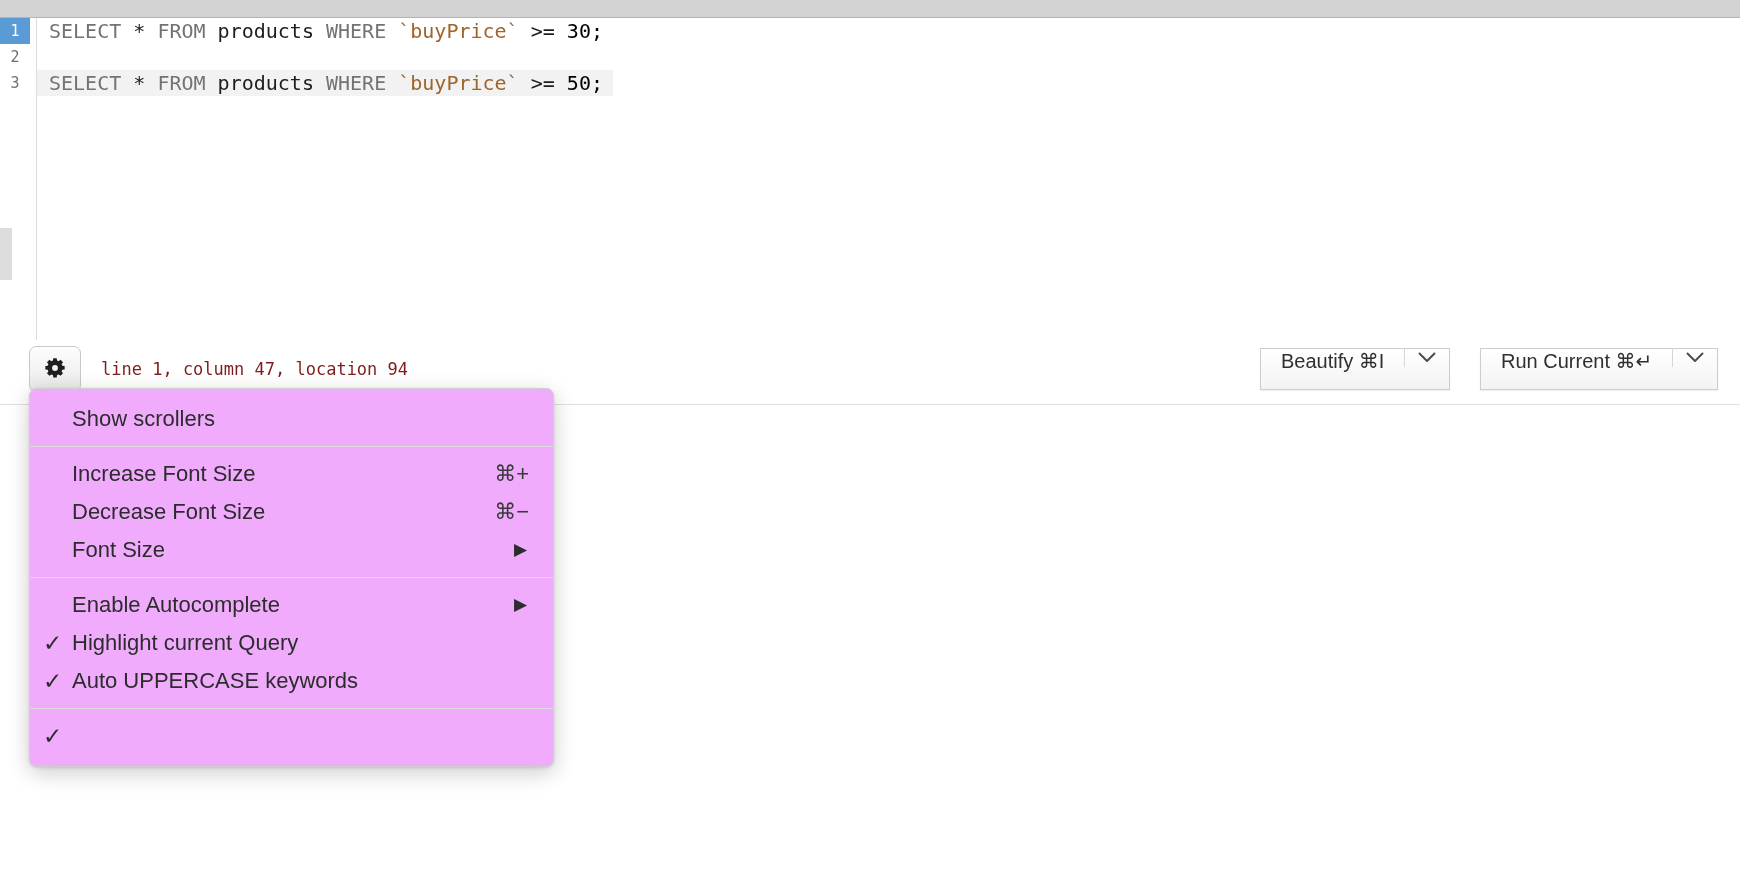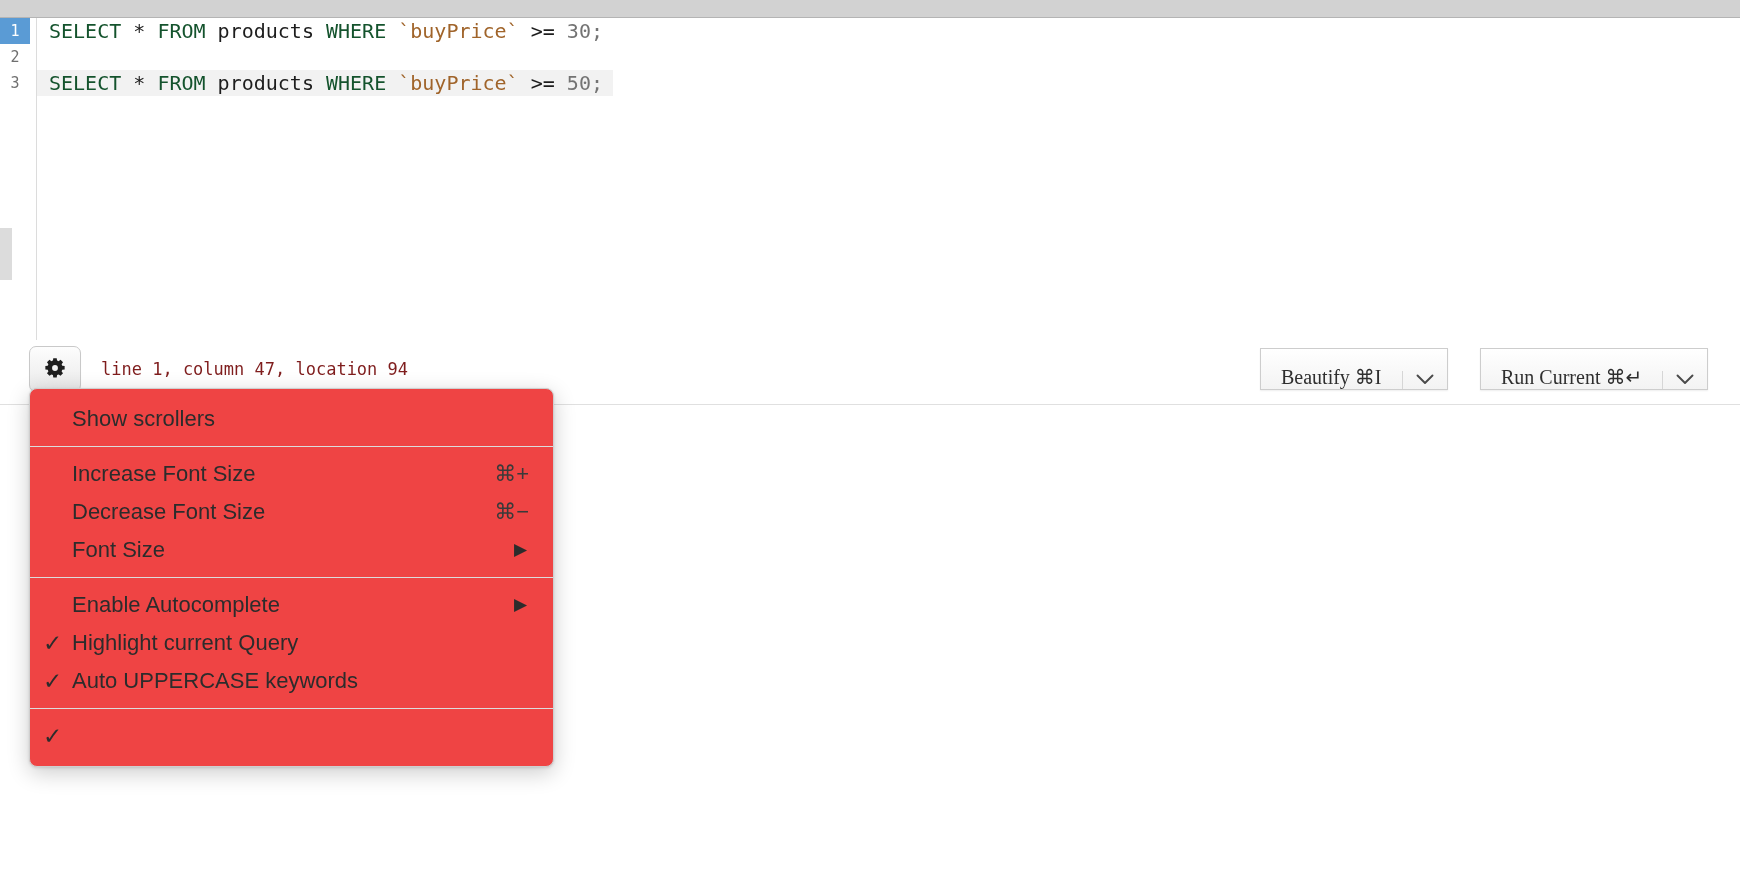--- a/index.html
+++ b/index.html
@@ -70,24 +70,24 @@
     line-height: 26px;
     white-space: pre;
     font-family: "DejaVu Sans Mono", monospace;
     font-size: 20px;
     color: #1d1d1d;
     padding-left: 12px;
   }
   .code-line.hl {
     background: #f2f2f2;
   }
-  .kw { color: #14532d; }
+  .kw { color: #737373; }
   .ident { color: #a0642a; }
   .op { color: #1d1d1d; }
-  .num { color: #737373; }
+  .num { color: #000000; }
 
   
   .split-handle {
     position: absolute;
     left: 0;
     top: 228px;
     width: 12px;
     height: 52px;
     background: #dcdcdc;
   }
@@ -129,27 +129,26 @@
     color: #7f1d1d;
     white-space: pre;
   }
 
   
   .split-btn {
     position: absolute;
     top: 348px;
     height: 40px;
     display: flex;
-    align-items: flex-end;
+    align-items: flex-start;
     border-radius: 0;
     border: 1px solid #cdcdcd;
     background: linear-gradient(#ffffff, #f3f3f3);
     box-shadow: 0 1px 1.5px rgba(0,0,0,0.07);
     overflow: hidden;
-    font-family: Liberation Serif, serif;
   }
   .split-btn .main {
     display: flex;
     align-items: center;
     justify-content: center;
     padding: 0 20px;
     font-size: 20px;
     color: #2f2f2f;
     white-space: nowrap;
     cursor: default;
@@ -173,21 +172,21 @@
     height: 465px;
     background: #ffffff;
   }
 
   
   .menu {
     position: absolute;
     left: 29px;
     top: 388px;
     width: 525px;
-    background: #ef4444;
+    background: #f0abfc;
     border: 1px solid #cfcfcf;
     border-radius: 8px;
     box-shadow: 0 6px 22px rgba(0,0,0,0.20), 0 1px 3px rgba(0,0,0,0.12);
     padding: 8px 0 8px 0;
     box-sizing: border-box;
     overflow: hidden;
   }
   .menu-group { padding: 3px 0; }
   .menu-sep {
     height: 1px;

